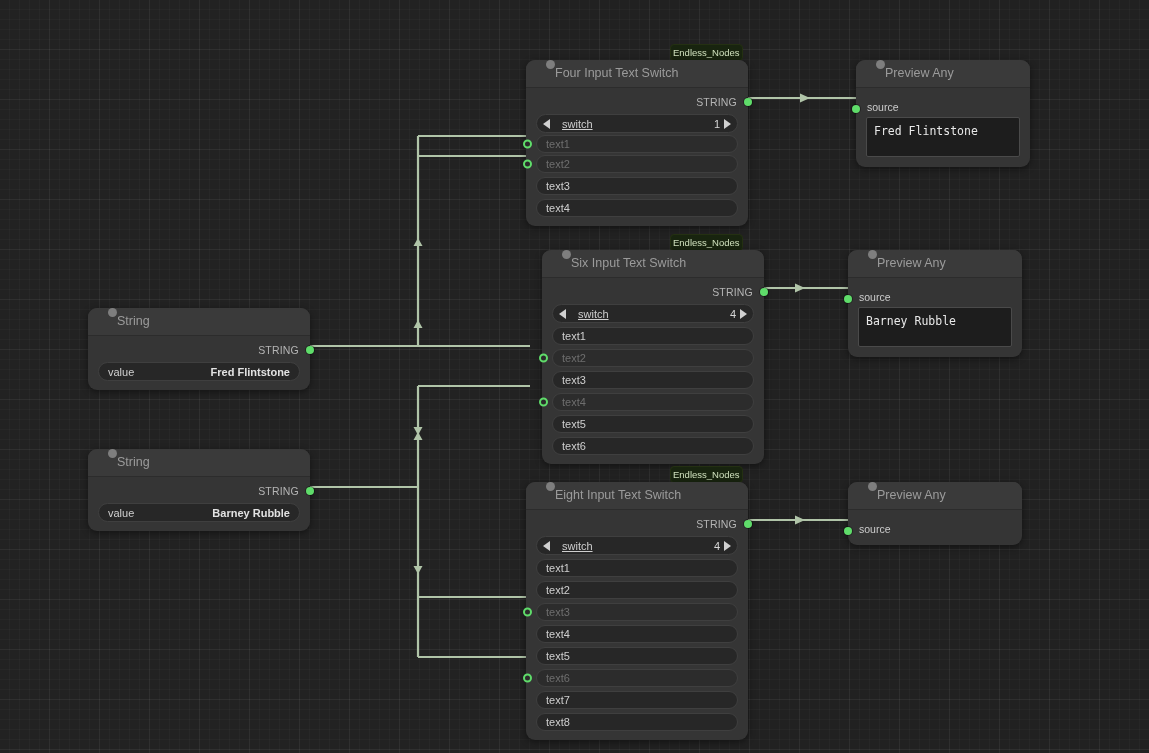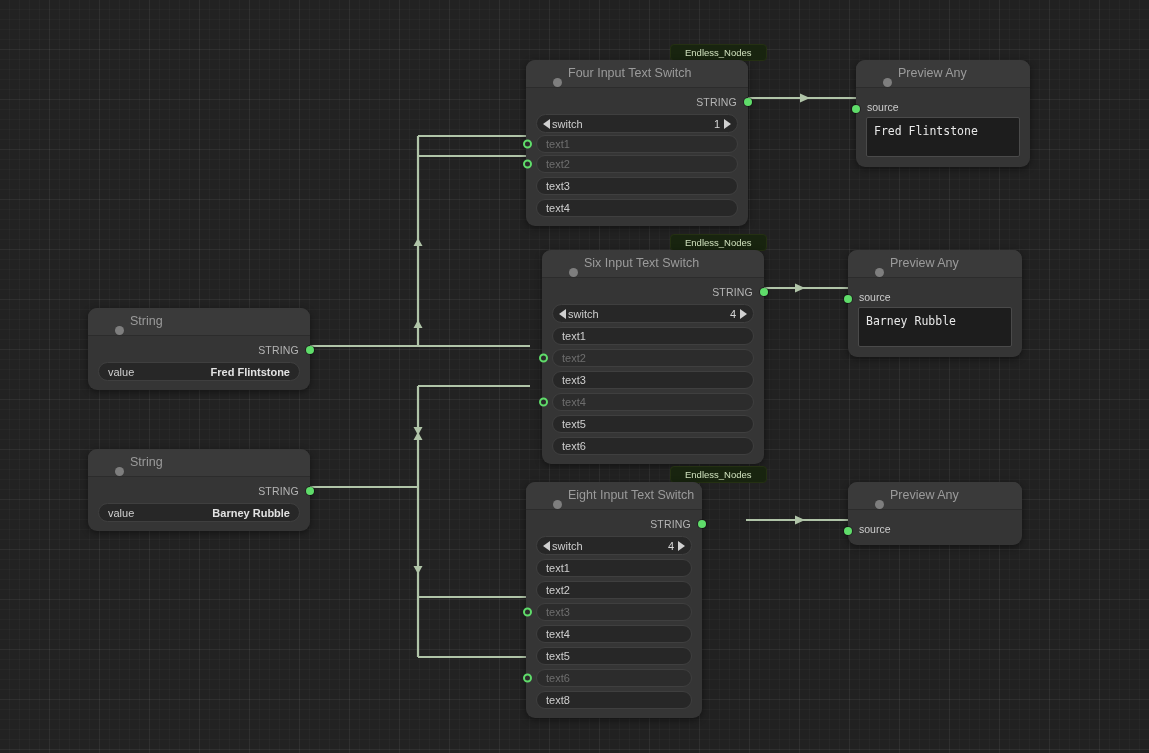--- a/index.html
+++ b/index.html
@@ -29,27 +29,27 @@
 
   .node{
     position:absolute;
     background:#353535;
     border-radius:9px;
     box-shadow:0 2px 7px rgba(0,0,0,0.45);
     box-sizing:border-box;
   }
   .node-title{
     height:27px;line-height:27px;
-    padding-left:27px;
+    padding-left:20px;
     color:#9b9b9b;
     font-size:12.5px;
     border-bottom:1px solid #2c2c2c;
     background:#3a3a3a;
     border-radius:9px 9px 0 0;
-    display:flex;align-items:flex-end;gap:6px;
+    display:flex;align-items:flex-start;gap:0;
     white-space:nowrap;
   }
   .title-dot{
     width:9px;height:9px;border-radius:50%;
     background:#7e7e7e;flex:0 0 auto;
   }
   .node-body{padding:4px 10px 9px 10px;}
 
   .out-row{
     height:20px;display:flex;align-items:center;justify-content:flex-end;
@@ -79,32 +79,32 @@
     padding:0 9px;
     font-size:11px;
     color:#cfcfcf;
     box-sizing:border-box;
   }
   .widget.slotrow{color:#cfcfcf;}
   .widget.connected{color:#6e6e6e;background:#2c2c2c;}
   .widget .wname{flex:1 1 auto;white-space:nowrap;overflow:hidden;}
   .widget .wval{color:#e2e2e2;font-weight:bold;font-size:11px;white-space:nowrap;}
   .widget.combo{justify-content:space-between;padding:0 6px;}
-  .combo .wname{padding-left:2px;color:#cfcfcf;font-weight:normal;}
+  .combo .wname{padding-left:12px;color:#cfcfcf;font-weight:normal;text-decoration:underline;}
   .combo .wval{font-weight:normal;color:#d8d8d8;padding-right:4px;}
   .arrow{
     width:0;height:0;flex:0 0 auto;
   }
   .arrow.left{border-top:5px solid transparent;border-bottom:5px solid transparent;border-right:7px solid #d0d0d0;}
   .arrow.right{border-top:5px solid transparent;border-bottom:5px solid transparent;border-left:7px solid #d0d0d0;}
 
   .badge{
     position:absolute;
     height:15px;line-height:15px;
-    padding:0 14px;
+    padding:0 2px;
     background:#18240f;
     color:#cfe0bd;
     font-size:9.5px;
     border-radius:4px;
     border:1px solid #243012;
     white-space:nowrap;
   }
 
   .src-row{
     display:flex;align-items:flex-end;gap:8px;
@@ -291,21 +291,21 @@
       <div class="widget slotrow" style="margin-top:4px;">
         <span class="wname">text5</span>
       </div>
       <div class="widget slotrow" style="margin-top:4px;">
         <span class="wname">text6</span>
       </div>
     </div>
   </div>
 
   <div class="badge" style="left:670px;top:466px;">Endless_Nodes</div>
-  <div class="node" style="left:526px;top:482px;width:176px;">
+  <div class="node" style="left:526px;top:482px;width:222px;">
     <div class="node-title">
       <span class="title-dot"></span>
       <span>Eight Input Text Switch</span>
     </div>
     <div class="node-body">
       <div class="out-row">
         <span class="out-label">STRING</span>
         <span class="dot-out"></span>
       </div>
       <div class="widget combo" style="height:19px;">
@@ -329,20 +329,23 @@
         <span class="wname">text4</span>
       </div>
       <div class="widget slotrow" style="margin-top:4px;">
         <span class="wname">text5</span>
       </div>
       <div class="widget slotrow connected" style="margin-top:4px;">
         <span class="dot-in"></span>
         <span class="wname">text6</span>
       </div>
       <div class="widget slotrow" style="margin-top:4px;">
+        <span class="wname">text7</span>
+      </div>
+      <div class="widget slotrow" style="margin-top:4px;">
         <span class="wname">text8</span>
       </div>
     </div>
   </div>
 
   <div class="node" style="left:856px;top:60px;width:174px;">
     <div class="node-title">
       <span class="title-dot"></span>
       <span>Preview Any</span>
     </div>

